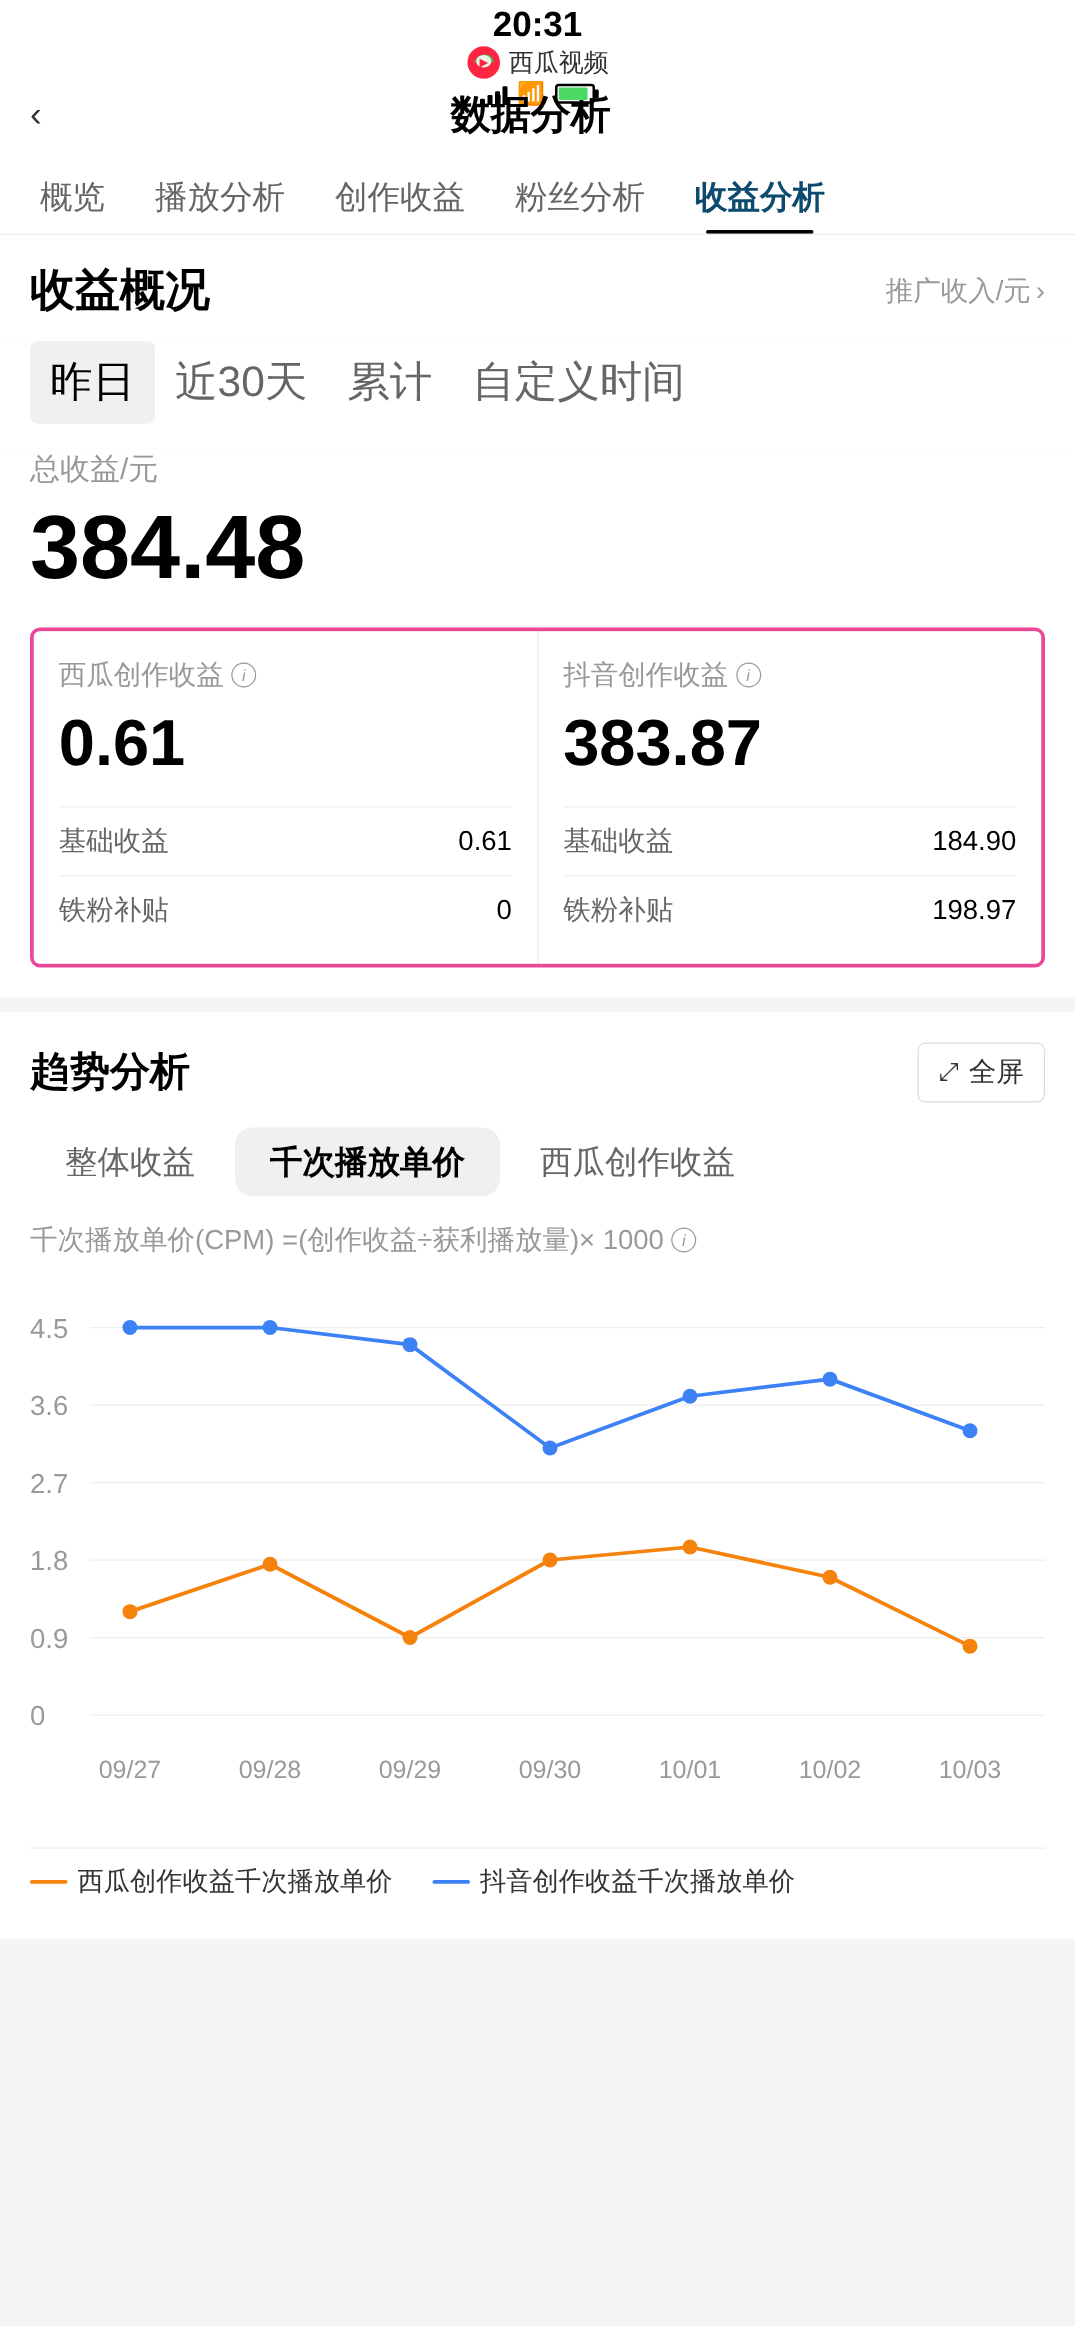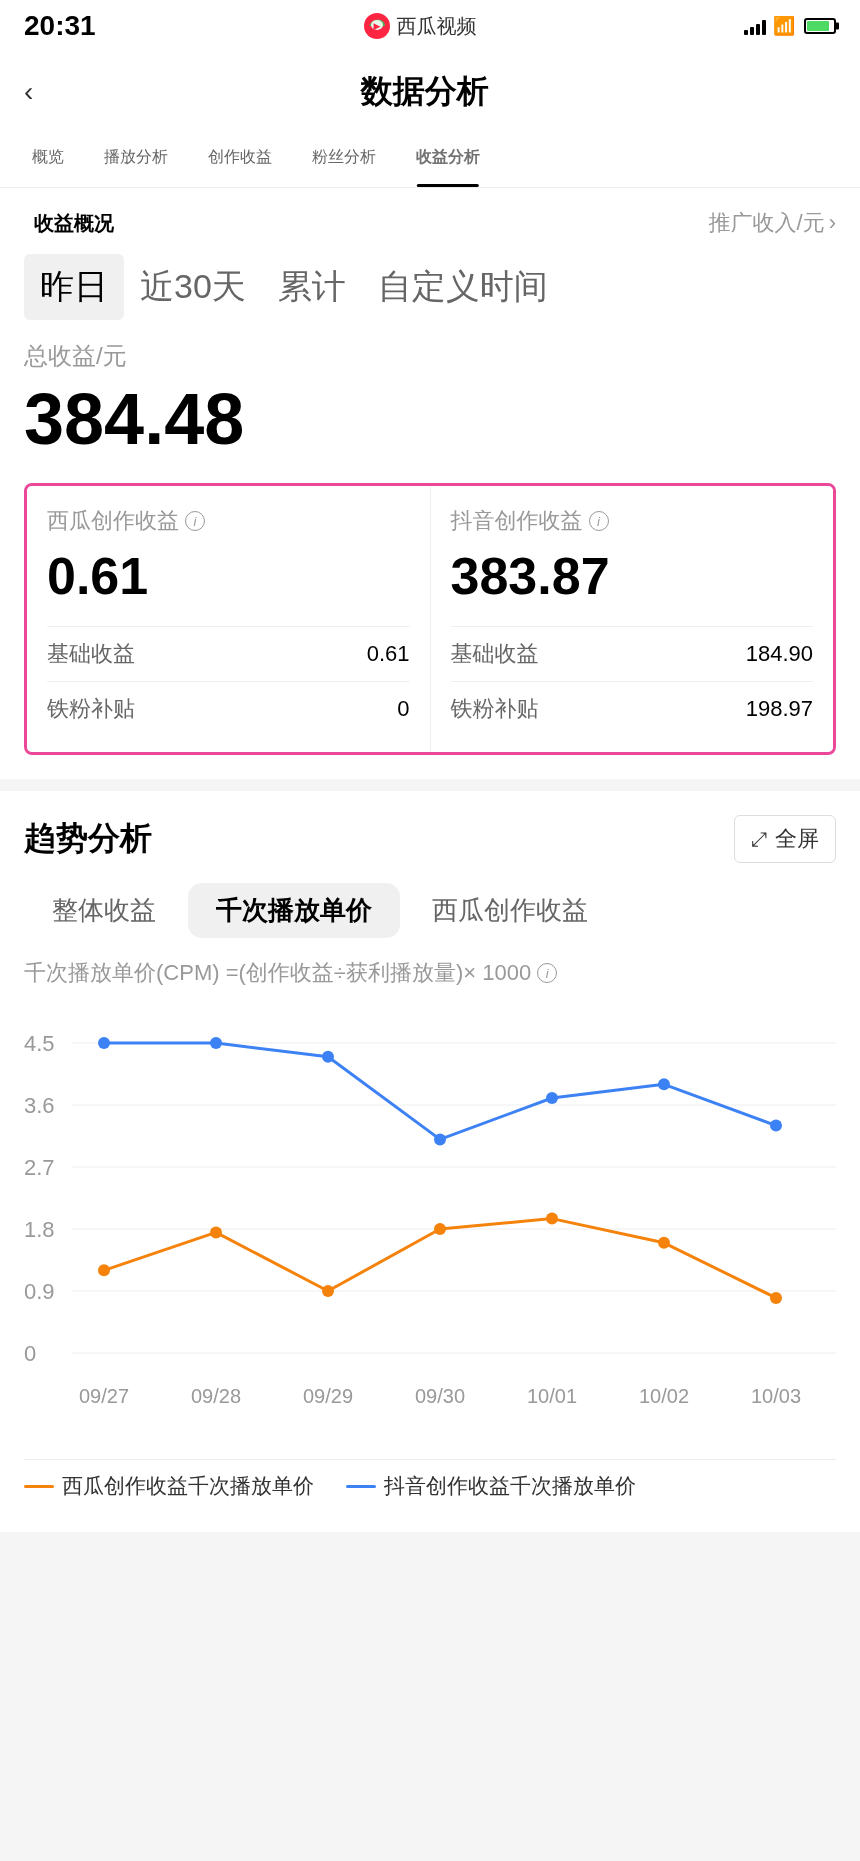--- a/index.html
+++ b/index.html
@@ -13,20 +13,21 @@
     }
 
     
     .status-bar {
       background: #fff;
       display: flex;
       align-items: center;
       justify-content: space-between;
       padding: 4px 24px 8px;
       height: 56px;
+      flex-direction: column;
     }
     .status-time {
       font-size: 28px;
       font-weight: 600;
       color: #000;
     }
     .status-app {
       display: flex;
       align-items: center;
       gap: 6px;
@@ -118,31 +119,31 @@
       border-bottom: 1px solid #eee;
       overflow-x: auto;
       scrollbar-width: none;
       padding: 0 12px;
       height: 60px;
     }
     .nav-tabs::-webkit-scrollbar { display: none; }
     .nav-tab {
       white-space: nowrap;
       padding: 0 20px;
-      font-size: 16px;
+      font-size: 26px;
       color: #666;
       height: 100%;
       display: flex;
       align-items: center;
       cursor: pointer;
       position: relative;
       flex-shrink: 0;
     }
     .nav-tab.active {
-      color: #737373;
+      color: #0c4a6e;
       font-weight: 600;
     }
     .nav-tab.active::after {
       content: '';
       position: absolute;
       bottom: 0;
       left: 50%;
       transform: translateX(-50%);
       width: 60%;
       height: 3px;
@@ -152,24 +153,23 @@
 
     
     .card-overview-header {
       display: flex;
       align-items: center;
       justify-content: space-between;
       padding: 20px 24px 16px;
       background: #fff;
     }
     .card-overview-title {
-      font-size: 20px;
+      font-size: 36px;
       font-weight: 600;
       color: #000;
-      margin-left: 10px;
     }
     .card-overview-link {
       font-size: 22px;
       color: #999;
       display: flex;
       align-items: center;
       gap: 4px;
     }
 
     

